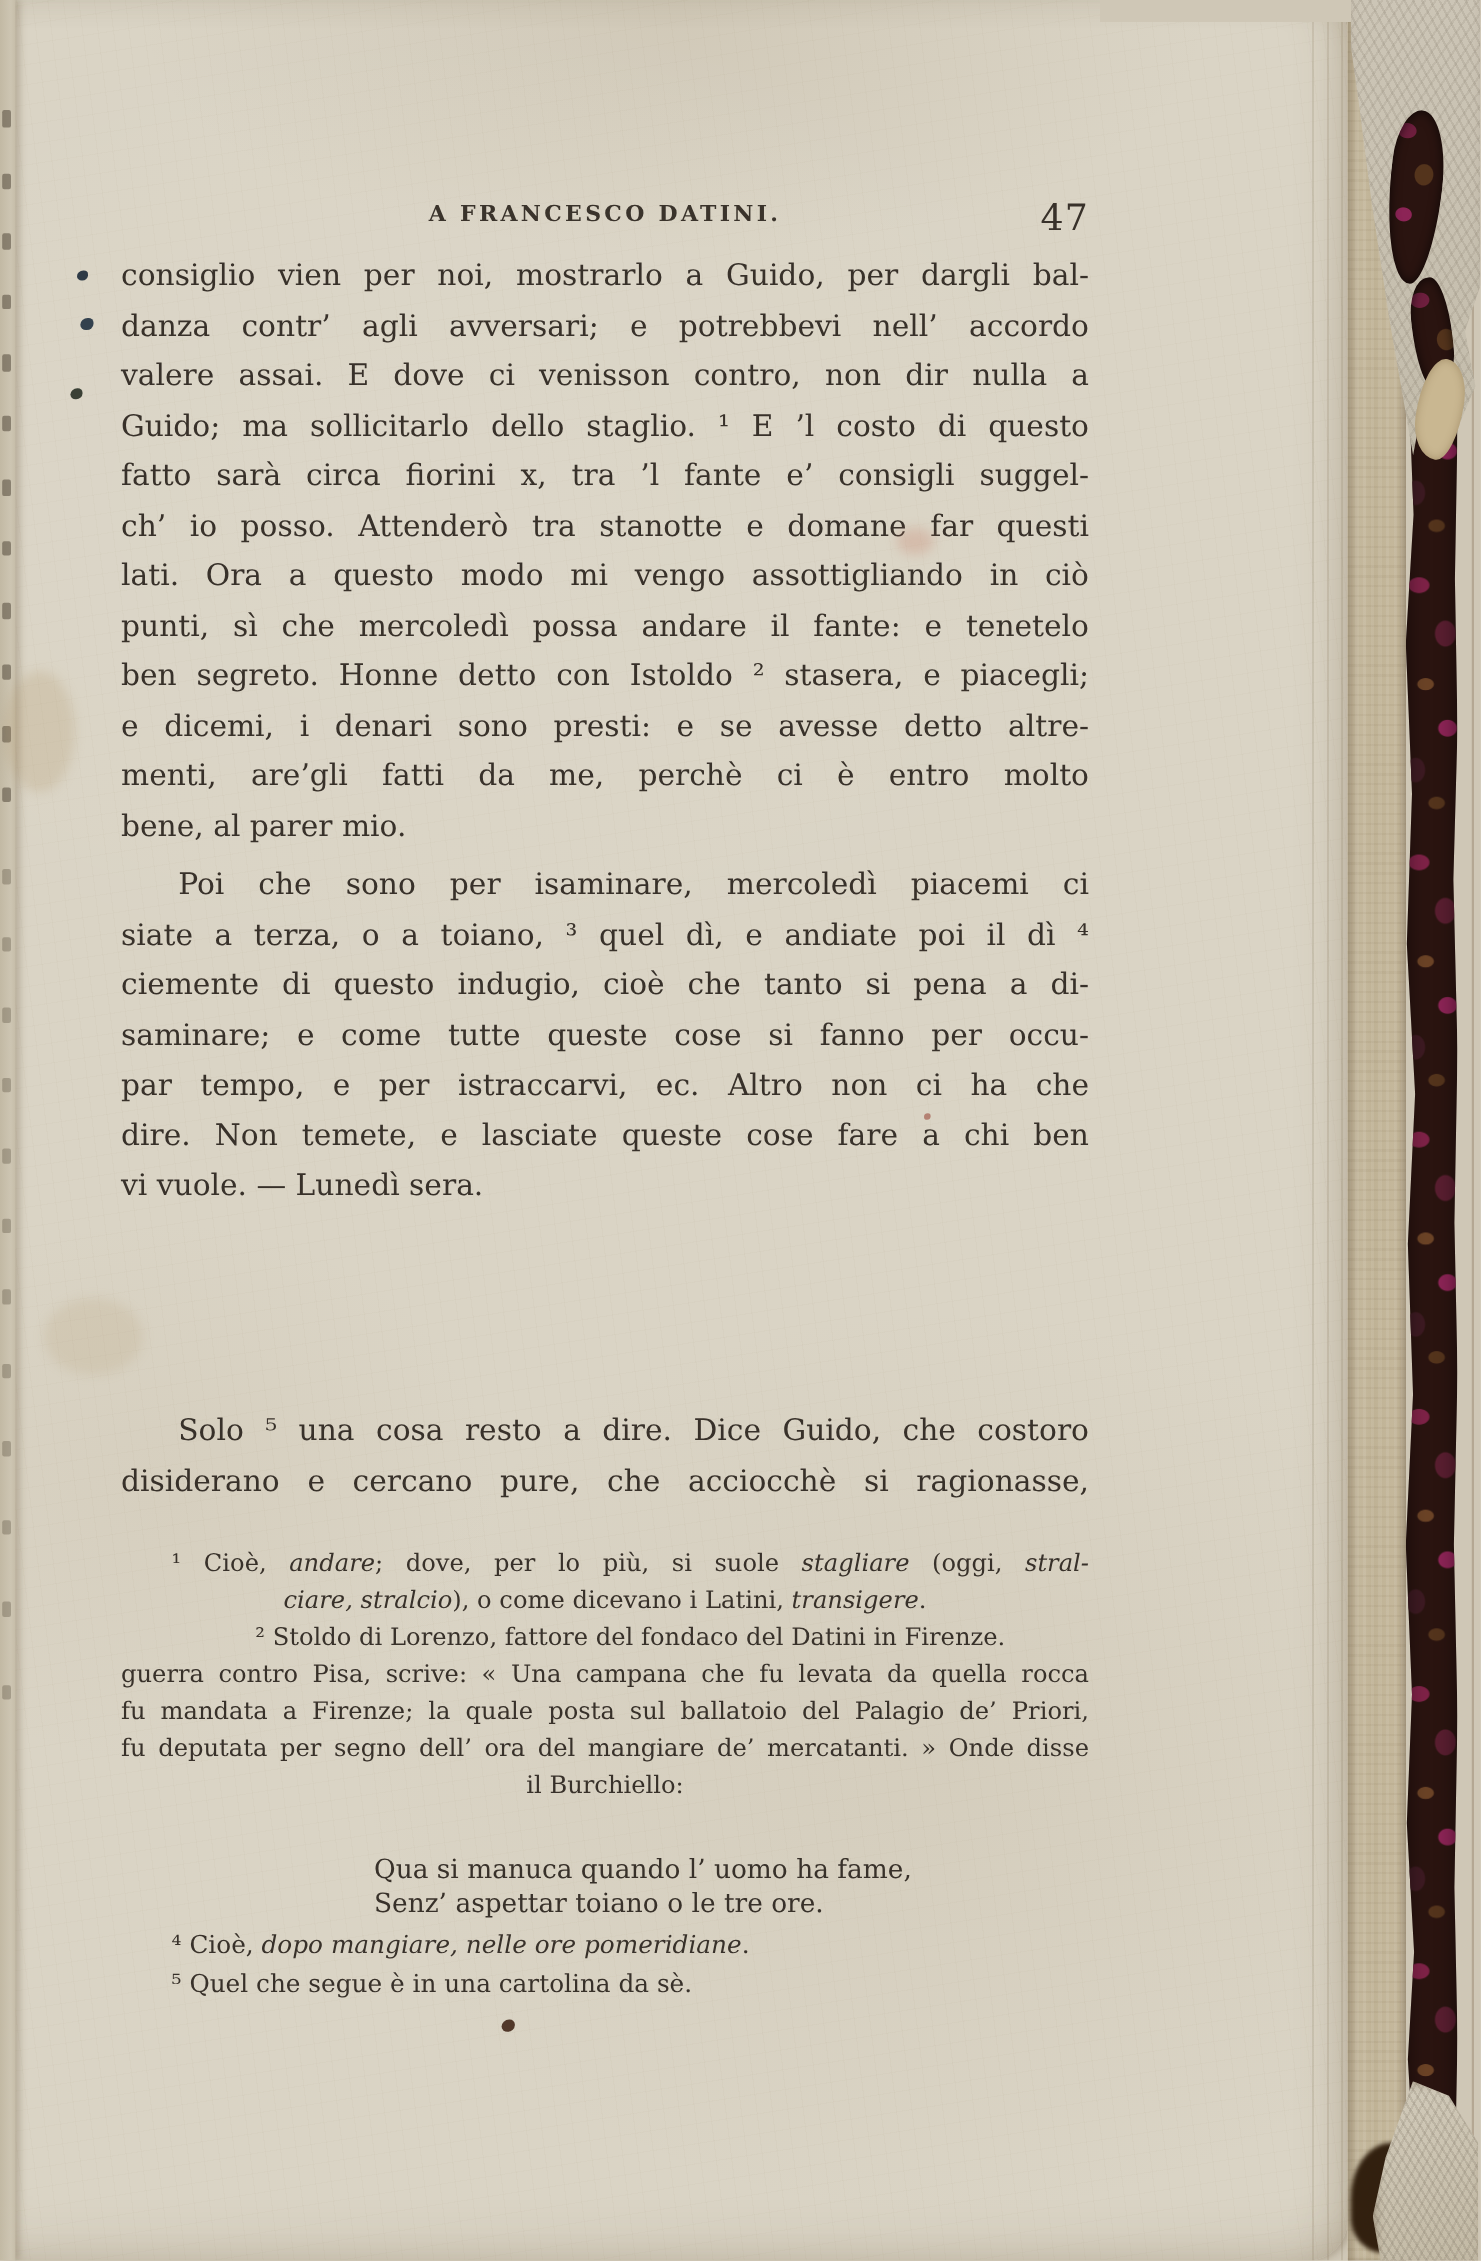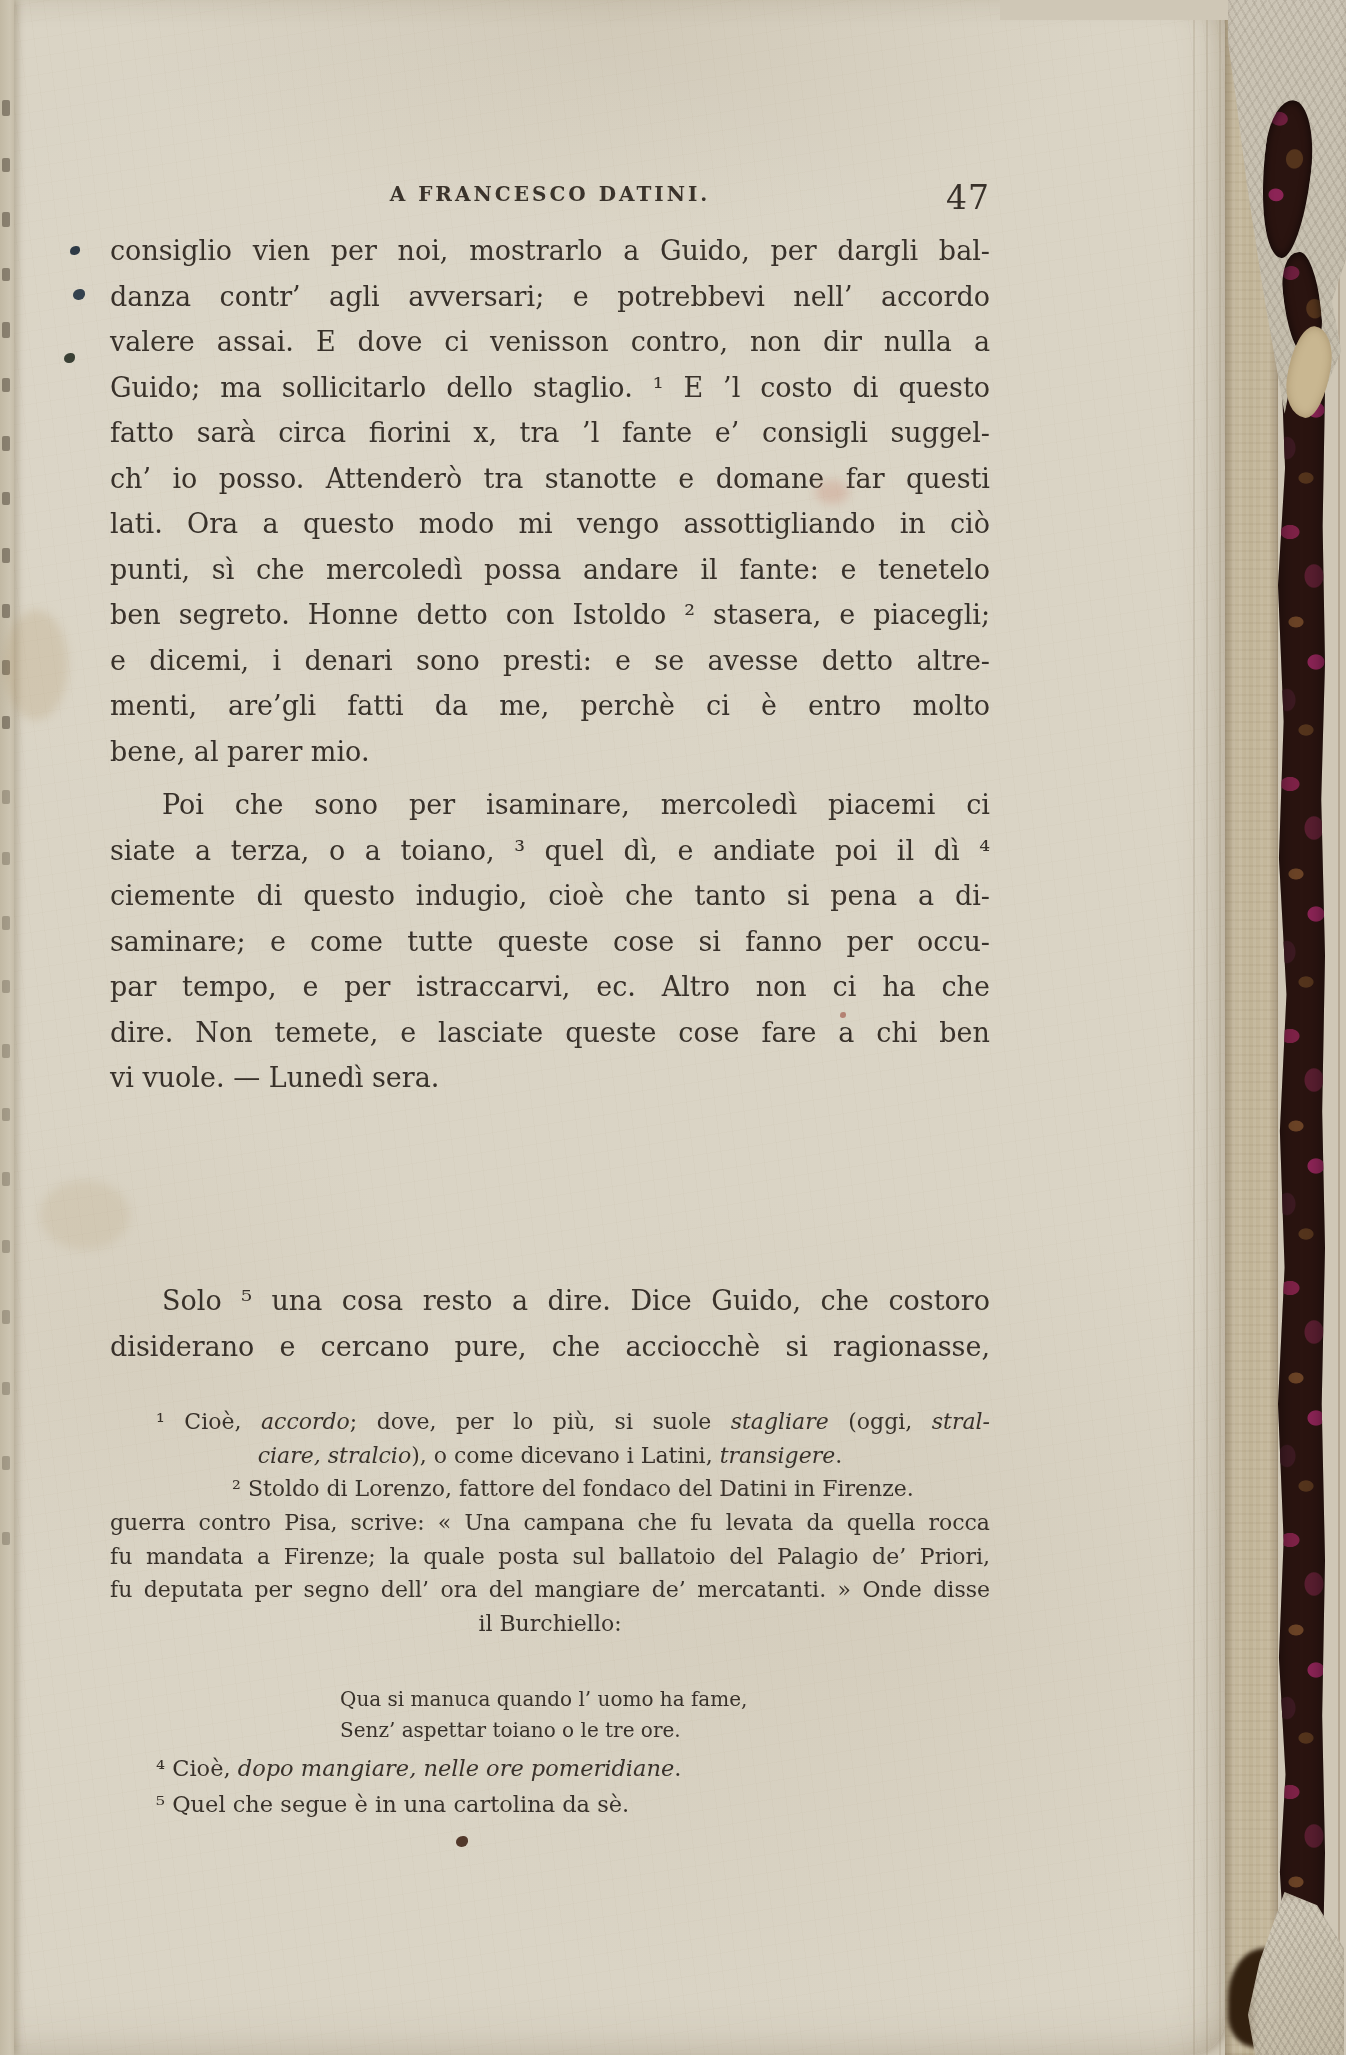--- a/index.html
+++ b/index.html
@@ -130,21 +130,21 @@
   .p1{top:228px;} .p2{top:782px;} .p3{top:1148px;} .p4{top:1278px;}
 
   .fnblock{position:absolute;left:110px;width:880px;color:var(--ink,#38312a);}
   .fn1{top:1405px;} .fn2{top:1472px;} .fn3{top:1506px;}
   .fn-line{font-size:22px;line-height:33.5px;text-align:justify;text-align-last:justify;}
   .fn-line.short{text-align:center;text-align-last:auto;}
   .fn-line.ind{padding-left:46px;}
   .it{font-style:italic;}
 
   .verse{top:1684px;}
-  .verse-line{font-size:20px;line-height:31px;margin-left:230px;text-align:left;}
+  .verse-line{font-size:24px;line-height:31px;margin-left:230px;text-align:left;}
   .fn4{top:1750px;} .fn5{top:1786px;}
   .fn-lg{font-size:22.5px;line-height:36px;text-align:left;padding-left:46px;}
 </style>
 </head>
 <body>
 
 <div class="scene">
 
   <div class="page">
 
@@ -207,21 +207,21 @@
       <div class="line short">vi vuole. — Lunedì sera.</div>
     </div>
 
 
     <div class="para p4">
       <div class="line ind">Solo ⁵ una cosa resto a dire. Dice Guido, che costoro</div>
       <div class="line">disiderano e cercano pure, che acciocchè si ragionasse,</div>
     </div>
 
     <div class="fnblock fn1">
-      <div class="fn-line ind"><span>¹ Cioè, </span><span class="it">accordo</span><span>; dove, per lo più, si suole </span><span class="it">stagliare</span><span> (oggi, </span><span class="it">stral-</span></div>
+      <div class="fn-line ind"><span>¹ Cioè, </span><span class="it">andare</span><span>; dove, per lo più, si suole </span><span class="it">stagliare</span><span> (oggi, </span><span class="it">stral-</span></div>
       <div class="fn-line short"><span class="it">ciare, stralcio</span><span>), o come dicevano i Latini, </span><span class="it">transigere</span><span>.</span></div>
     </div>
 
     <div class="fnblock fn2">
       <div class="fn-line ind short">² Stoldo di Lorenzo, fattore del fondaco del Datini in Firenze.</div>
     </div>
 
     <div class="fnblock fn3">
       <div class="fn-line">guerra contro Pisa, scrive: « Una campana che fu levata da quella rocca</div>
       <div class="fn-line">fu mandata a Firenze; la quale posta sul ballatoio del Palagio de’ Priori,</div>

